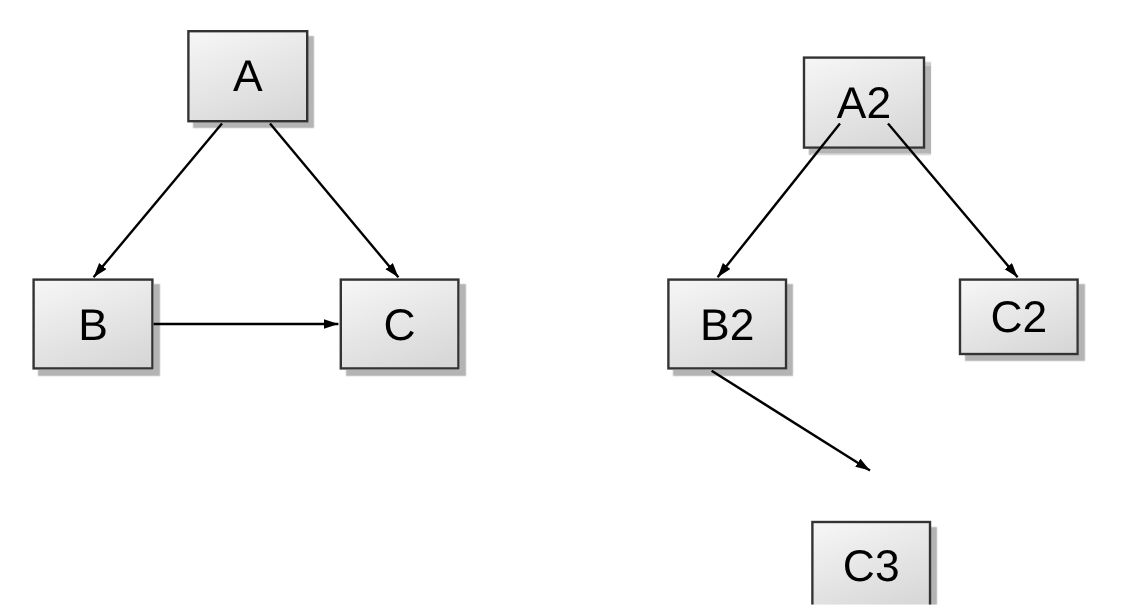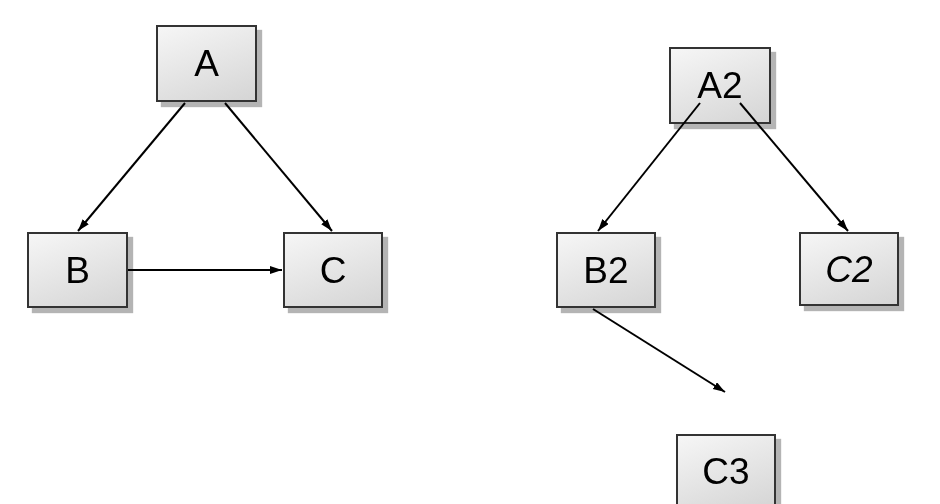--- a/index.html
+++ b/index.html
@@ -52,21 +52,21 @@
       </div>
       <div class="node" style="left: 283px; top: 232px; width: 100px; height: 76px;">
         <span class="node-label">C</span>
       </div>
       <div class="node" style="left: 669px; top: 25px; width: 102px; height: 77px; margin-top: 22px;">
         <span class="node-label">A2</span>
       </div>
       <div class="node" style="left: 543px; top: 232px; width: 100px; height: 76px; margin-left: 13px;">
         <span class="node-label">B2</span>
       </div>
-      <div class="node" style="left: 799px; top: 232px; width: 100px; height: 74px; font-style: italic;">
+      <div class="node" style="left: 799px; top: 232px; width: 100px; height: 64px;">
         <span class="node-label">C2</span>
       </div>
       <div class="node" style="left: 676px; top: 393px; width: 100px; height: 75px; margin-top: 41px;">
         <span class="node-label">C3</span>
       </div>
     </div>
   <svg class="edges" id="edges-layer" width="940" height="504" viewBox="0 0 940 504" xmlns="http://www.w3.org/2000/svg">
     <defs>
       <marker id="arrowhead" markerUnits="userSpaceOnUse" markerWidth="13" markerHeight="9" refX="12" refY="4" orient="auto">
         <path d="M0,0 L12,4 L0,8 Z" fill="#000000"></path>

